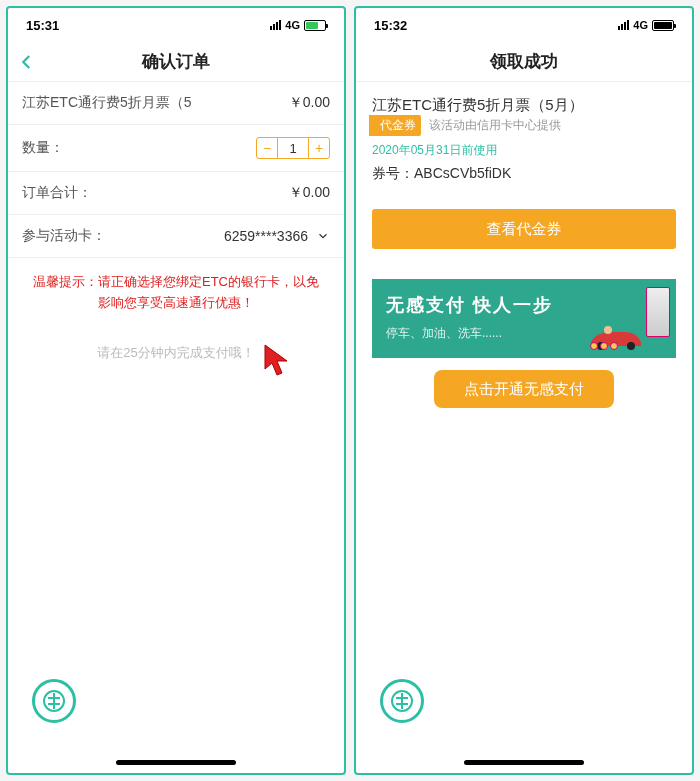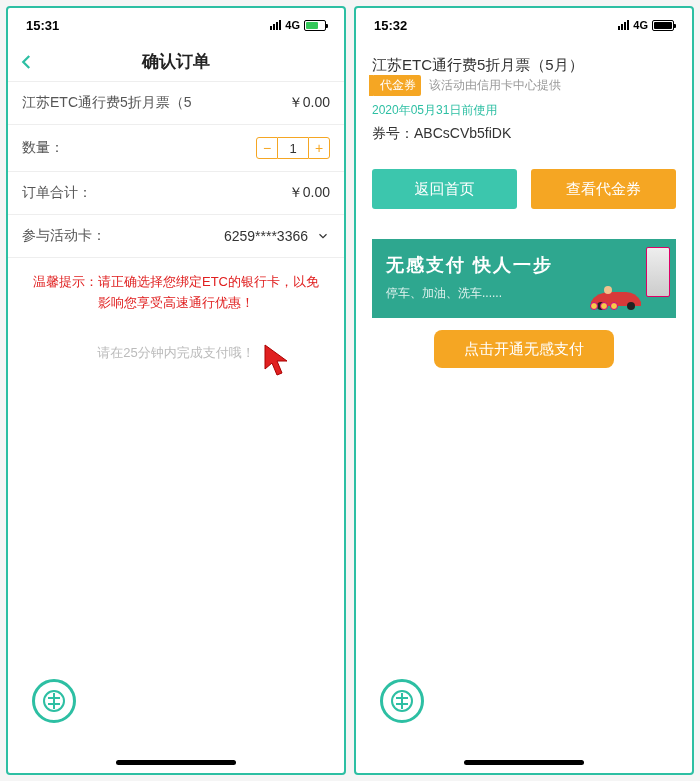--- a/index.html
+++ b/index.html
@@ -274,34 +274,36 @@
           <span></span>
           <span></span>
           <span></span>
         </span>
       <span>4G</span>
       <span class="battery">
           <span class="battery-fill full"></span>
         </span>
     </span>
   </div>
+  <div class="nav">
+    <span class="nav-title">领取成功</span>
+  </div>
   <div class="content">
     <div class="success-block">
       <div class="success-title">江苏ETC通行费5折月票（5月）</div>
       <div class="voucher-line">
         <span class="voucher-tag">代金券</span>
         <span class="voucher-sub">该活动由信用卡中心提供</span>
       </div>
       <div class="expire">2020年05月31日前使用</div>
       <div class="coupon-no">
         <span>券号：</span><span>ABCsCVb5fiDK</span>
       </div>
     </div>
     <div class="btn-pair">
-      <div class="b teal">返回首页</div>
       <div class="b orange">查看代金券</div>
     </div>
     <div class="promo">
       <div class="promo-title">无感支付 快人一步</div>
       <div class="promo-sub">停车、加油、洗车......</div>
       <div class="kiosk"></div>
       <div class="car">
         <svg viewBox="0 0 60 30">
             <path d="M5 20 Q10 10 25 10 L40 10 Q50 10 55 20 L55 24 L5 24 Z" fill="#d83a3a"></path>
             <circle cx="15" cy="24" r="4" fill="#222"></circle>

